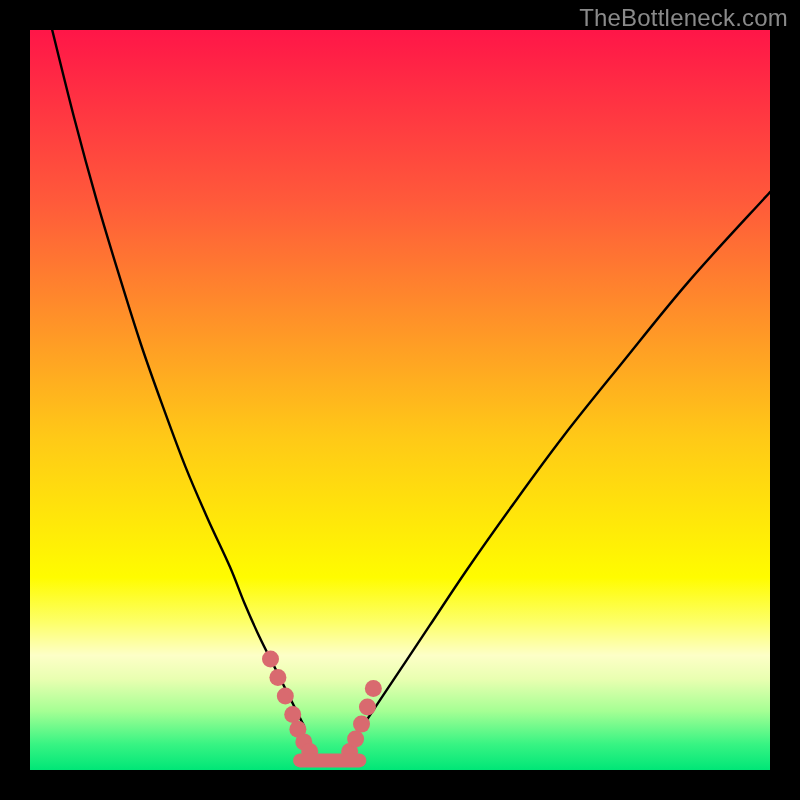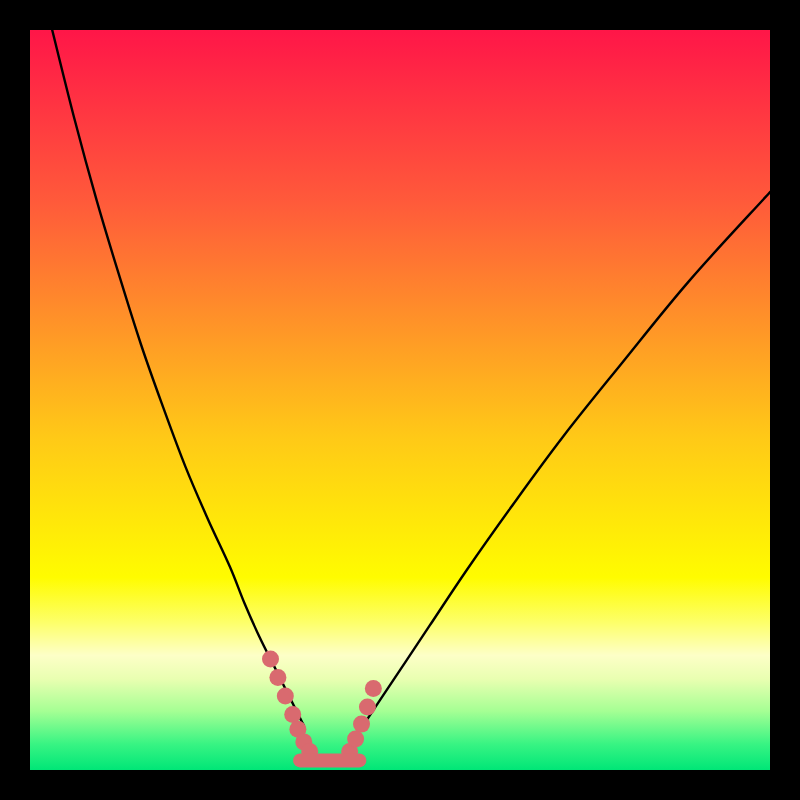--- a/index.html
+++ b/index.html
@@ -89,13 +89,14 @@
           <circle cx="319.68000000000006" cy="721.5" r="8.5" fill="#d96a6f"></circle>
           <circle cx="325.6" cy="708.92" r="8.5" fill="#d96a6f"></circle>
           <circle cx="331.52" cy="694.12" r="8.5" fill="#d96a6f"></circle>
           <circle cx="337.44" cy="677.1" r="8.5" fill="#d96a6f"></circle>
           <circle cx="343.35999999999996" cy="658.6" r="8.5" fill="#d96a6f"></circle>
           <line x1="270.09999999999997" y1="730.38" x2="329.3" y2="730.38" stroke="#d96a6f" stroke-width="14" stroke-linecap="round"></line>
         </g>
     </svg>
   </div>
 
+  <div class="watermark">TheBottleneck.com</div>
 </div>
 
 </body></html>

